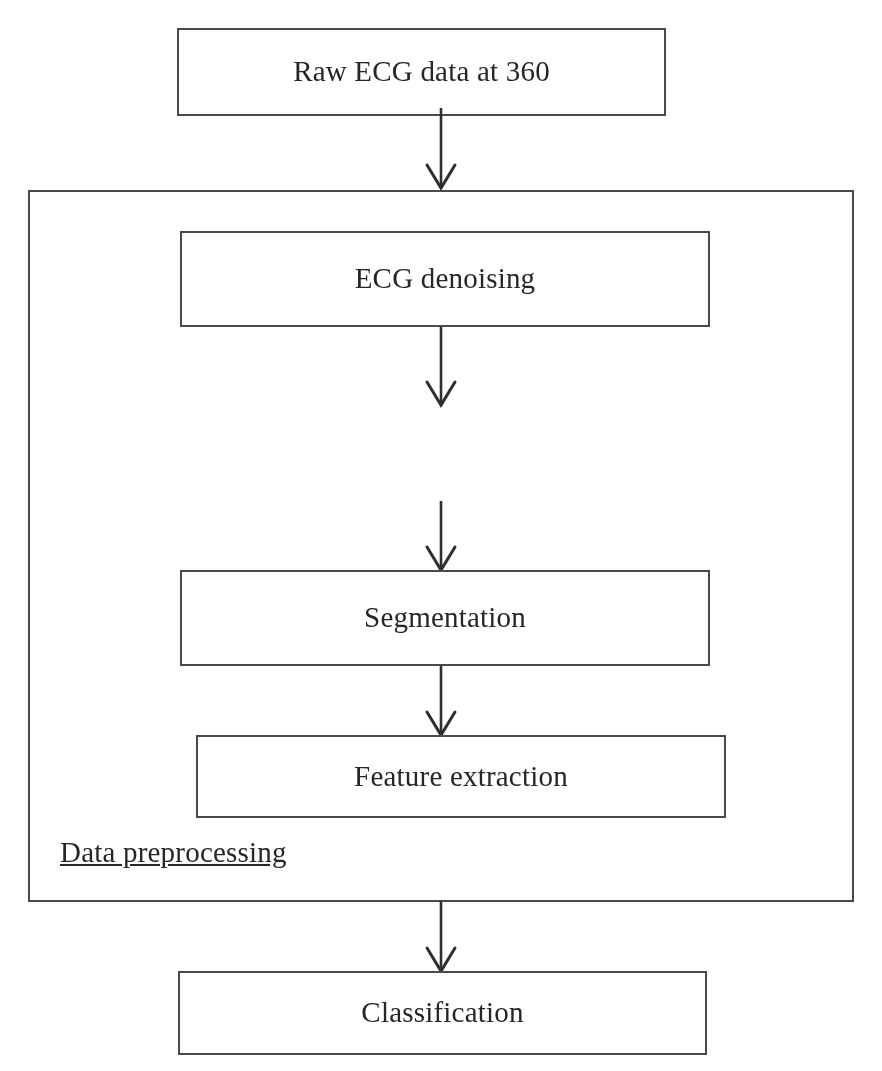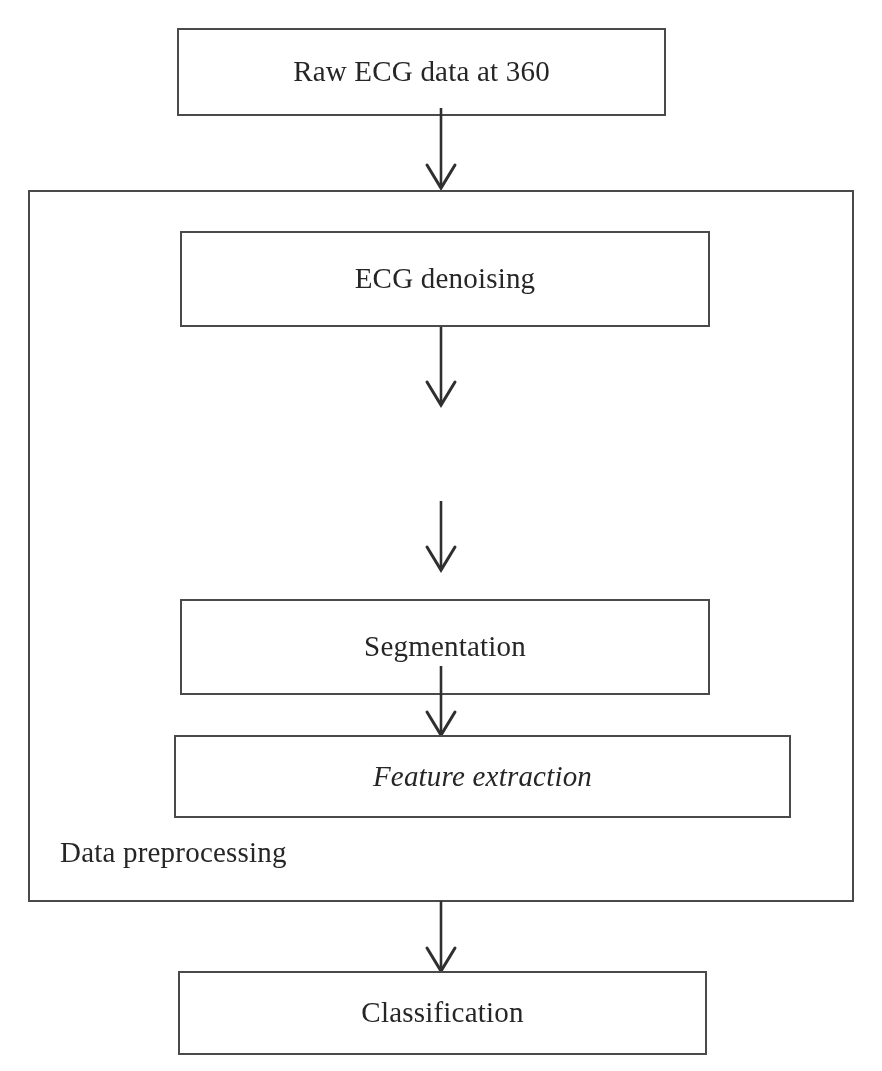--- a/index.html
+++ b/index.html
@@ -73,47 +73,47 @@
     <span class="node-label">Raw ECG data at 360</span>
   </div>
 
   <svg class="connector" style="left:421px; top:108px; width:40px; height:82px;" viewBox="0 0 40 82">
     <line x1="20" y1="0" x2="20" y2="80"></line>
     <path class="head" d="M 6 57 L 20 80 L 34 57"></path>
   </svg>
 
   <div class="group-box" style="left:28px; top:190px; width:826px; height:712px;"></div>
 
-  <div class="group-caption" style="left:60px; top:836px;">Data preprocessing</div>
+  <div class="group-caption" style="left:60px; top:836px;text-decoration:underline;">Data preprocessing</div>
 
   <div class="node-box" style="left:180px; top:231px; width:530px; height:96px;">
     <span class="node-label">ECG denoising</span>
   </div>
 
   <svg class="connector" style="left:421px; top:327px; width:40px; height:80px;" viewBox="0 0 40 80">
     <line x1="20" y1="0" x2="20" y2="78"></line>
     <path class="head" d="M 6 55 L 20 78 L 34 55"></path>
   </svg>
 
 
   <svg class="connector" style="left:421px; top:501px; width:40px; height:71px;" viewBox="0 0 40 71">
     <line x1="20" y1="0" x2="20" y2="69"></line>
     <path class="head" d="M 6 46 L 20 69 L 34 46"></path>
   </svg>
 
-  <div class="node-box" style="left:180px; top:570px; width:530px; height:96px;margin-top:29px;">
+  <div class="node-box" style="left:180px; top:570px; width:530px; height:96px;">
     <span class="node-label">Segmentation</span>
   </div>
 
   <svg class="connector" style="left:421px; top:666px; width:40px; height:71px;" viewBox="0 0 40 71">
     <line x1="20" y1="0" x2="20" y2="69"></line>
     <path class="head" d="M 6 46 L 20 69 L 34 46"></path>
   </svg>
 
-  <div class="node-box" style="left:174px; top:735px; width:617px; height:83px;font-style:italic;">
+  <div class="node-box" style="left:196px; top:735px; width:530px; height:83px;">
     <span class="node-label">Feature extraction</span>
   </div>
 
   <svg class="connector" style="left:421px; top:901px; width:40px; height:72px;" viewBox="0 0 40 72">
     <line x1="20" y1="0" x2="20" y2="70"></line>
     <path class="head" d="M 6 47 L 20 70 L 34 47"></path>
   </svg>
 
   <div class="node-box" style="left:178px; top:971px; width:529px; height:84px;text-align:right;">
     <span class="node-label">Classification</span>

